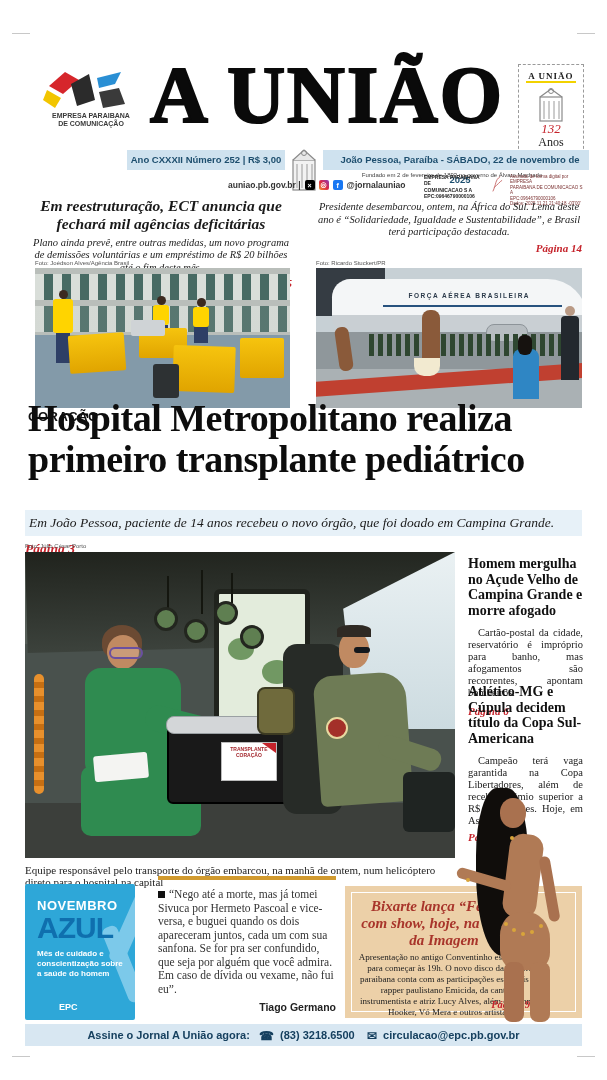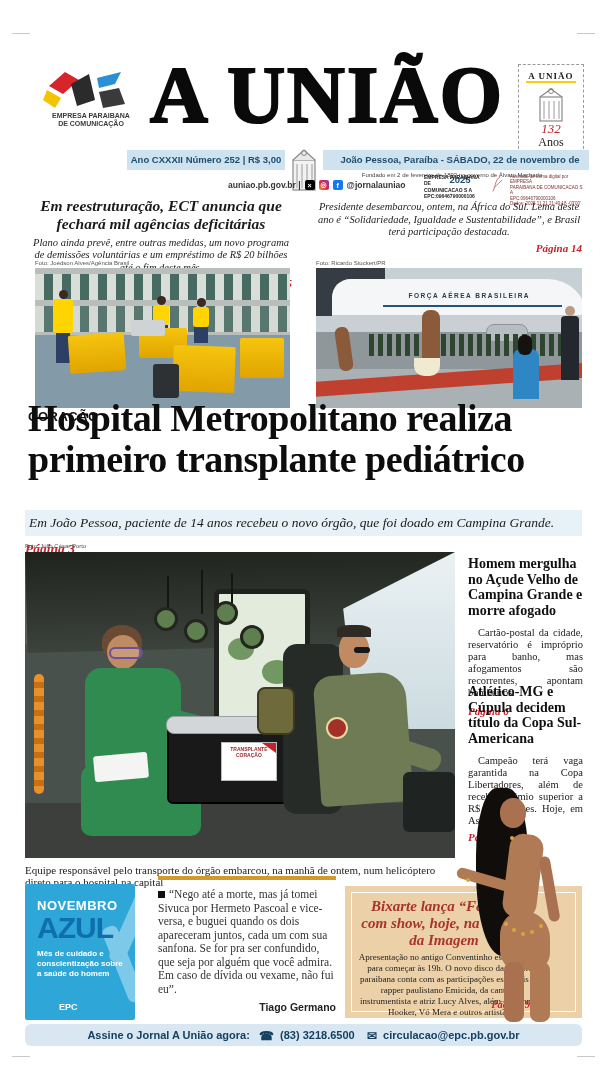--- a/index.html
+++ b/index.html
@@ -367,19 +367,19 @@
   <div class="abs" style="left:82px;top:176px;width:20px;height:60px;background:#b07a55;border-radius:8px;"></div>
   <div class="goldbit" style="left:56px;top:136px;"></div>
   <div class="goldbit" style="left:64px;top:142px;"></div>
   <div class="goldbit" style="left:73px;top:146px;"></div>
   <div class="goldbit" style="left:82px;top:144px;"></div>
   <div class="goldbit" style="left:91px;top:138px;"></div>
   <div class="goldbit" style="left:62px;top:50px;"></div>
   <div class="goldbit" style="left:18px;top:92px;"></div>
 </div>
 
-<div class="abs footer" style="left:25px;top:1024px;width:557px;height:22px;border-radius:6px;">
+<div class="abs footer" style="left:25px;top:1024px;width:557px;height:22px;">
   <span>Assine o Jornal A União agora:</span>&nbsp;&nbsp;
   <span class="ficon">☎</span>&nbsp;
   <span>(83) 3218.6500</span>&nbsp;&nbsp;&nbsp;
   <span class="ficon">✉</span>&nbsp;
   <span>circulacao@epc.pb.gov.br</span>
 </div>
 
 </body></html>

